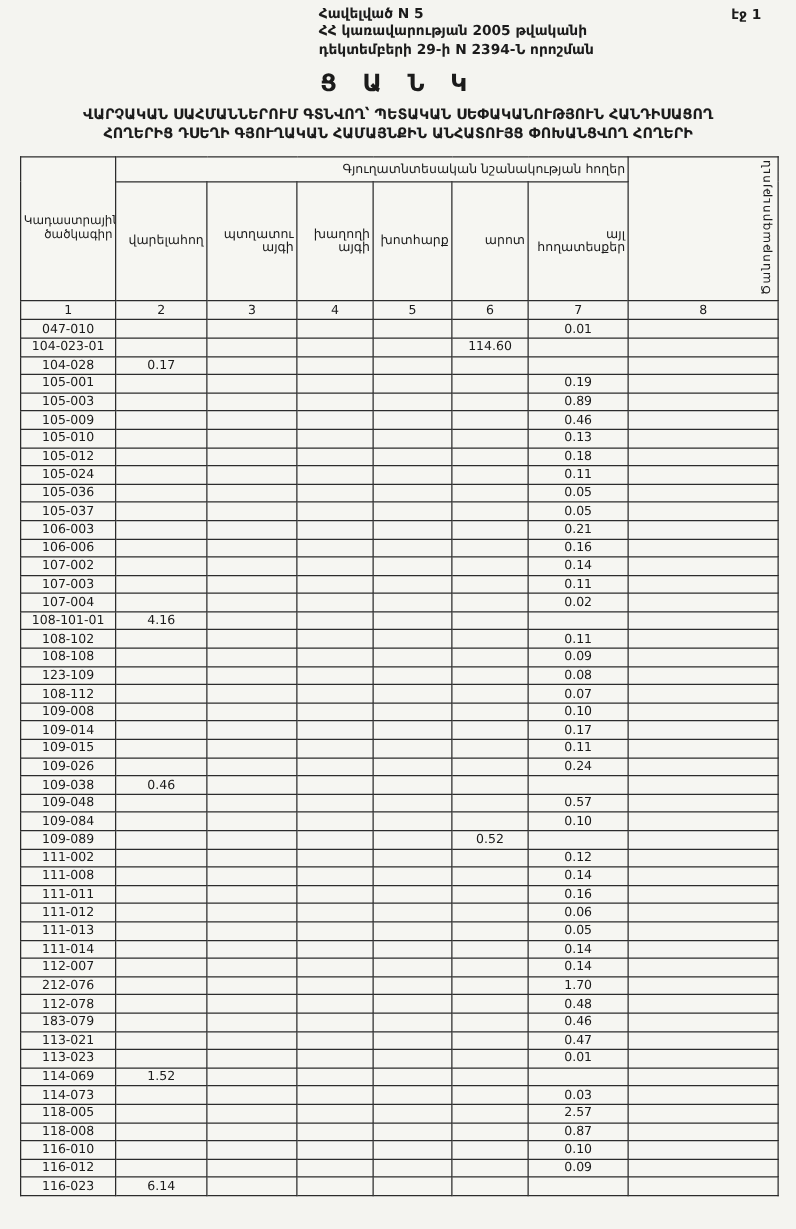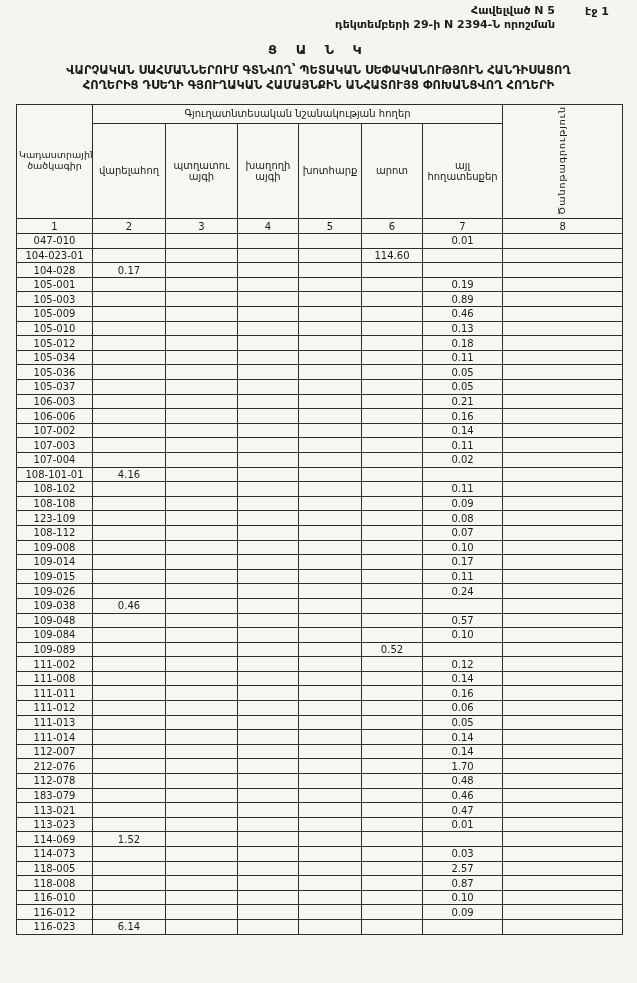--- a/index.html
+++ b/index.html
@@ -11,42 +11,42 @@
     position:relative;
     -webkit-font-smoothing:antialiased;
   }
   .page{position:relative;width:637px;height:983px;overflow:hidden;}
   .page-num{
     position:absolute;top:5px;right:28px;
     font-size:11px;font-weight:bold;
   }
   .appendix{
     margin:4px 0 0 255px;width:300px;
-    text-align:right;font-size:11px;font-weight:bold;line-height:1.3;
+    text-align:left;font-size:11px;font-weight:bold;line-height:1.3;
   }
   .doc-title{
-    text-align:center;font-size:13px;font-weight:bold;
+    text-align:center;font-size:19px;font-weight:bold;
     letter-spacing:7px;margin-top:9px;
   }
   .doc-subtitle{
     text-align:center;font-size:11.5px;font-weight:bold;
     line-height:1.35;margin:6px auto 0 auto;width:610px;
   }
   table{
     border-collapse:collapse;table-layout:fixed;
     width:606px;margin:10px 0 0 16px;
     background:#f6f6f2;
   }
   th,td{
     border:1px solid #2c2c2c;
     padding:1px 2px;
     font-weight:normal;
     overflow:hidden;
   }
-  th{font-size:10px;line-height:1.15;text-align:center;vertical-align:middle;}
+  th{font-size:10px;line-height:1.15;text-align:right;vertical-align:middle;}
   .group-row th{height:15px;}
   .sub-row th{height:84px;}
   .code-head{font-size:9.5px;}
   .note-head{width:120px;}
   .vertical{
     display:inline-block;
     writing-mode:vertical-rl;
     transform:rotate(180deg);
     font-size:9.5px;
     letter-spacing:1px;
@@ -62,20 +62,21 @@
 </style>
 </head>
 <body>
 
 <div class="page">
 
   <div class="page-num">էջ 1</div>
 
   <div class="appendix">
     <div>Հավելված N 5</div>
+    <div>ՀՀ կառավարության 2005 թվականի</div>
     <div>դեկտեմբերի 29-ի N 2394-Ն որոշման</div>
   </div>
 
   <div class="doc-title">Ց Ա Ն Կ</div>
 
   <div class="doc-subtitle">
     <div>ՎԱՐՉԱԿԱՆ ՍԱՀՄԱՆՆԵՐՈՒՄ ԳՏՆՎՈՂ՝ ՊԵՏԱԿԱՆ ՍԵՓԱԿԱՆՈՒԹՅՈՒՆ ՀԱՆԴԻՍԱՑՈՂ</div>
     <div>ՀՈՂԵՐԻՑ ԴՍԵՂԻ ԳՅՈՒՂԱԿԱՆ ՀԱՄԱՅՆՔԻՆ ԱՆՀԱՏՈՒՅՑ ՓՈԽԱՆՑՎՈՂ ՀՈՂԵՐԻ</div>
   </div>
 
@@ -192,21 +193,21 @@
           <td>105-012</td>
           <td></td>
           <td></td>
           <td></td>
           <td></td>
           <td></td>
           <td>0.18</td>
           <td></td>
         </tr>
         <tr>
-          <td>105-034</td>
+          <td>105-024</td>
           <td></td>
           <td></td>
           <td></td>
           <td></td>
           <td></td>
           <td>0.11</td>
           <td></td>
         </tr>
         <tr>
           <td>105-036</td>

